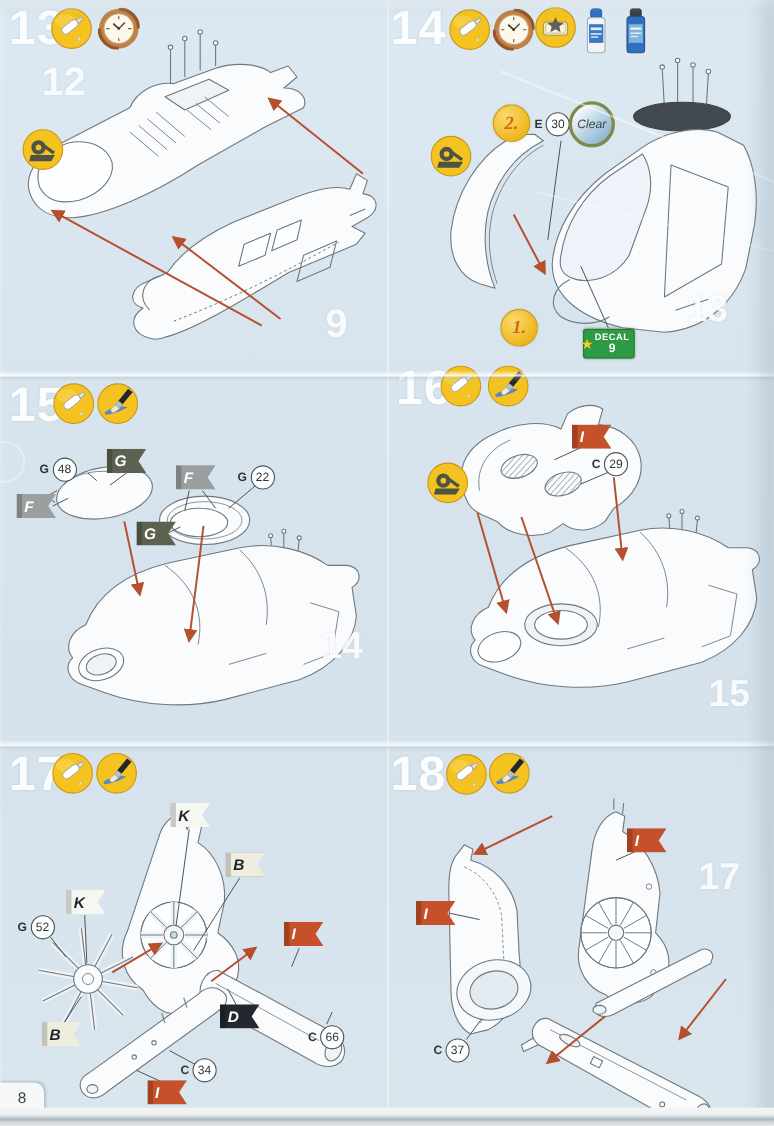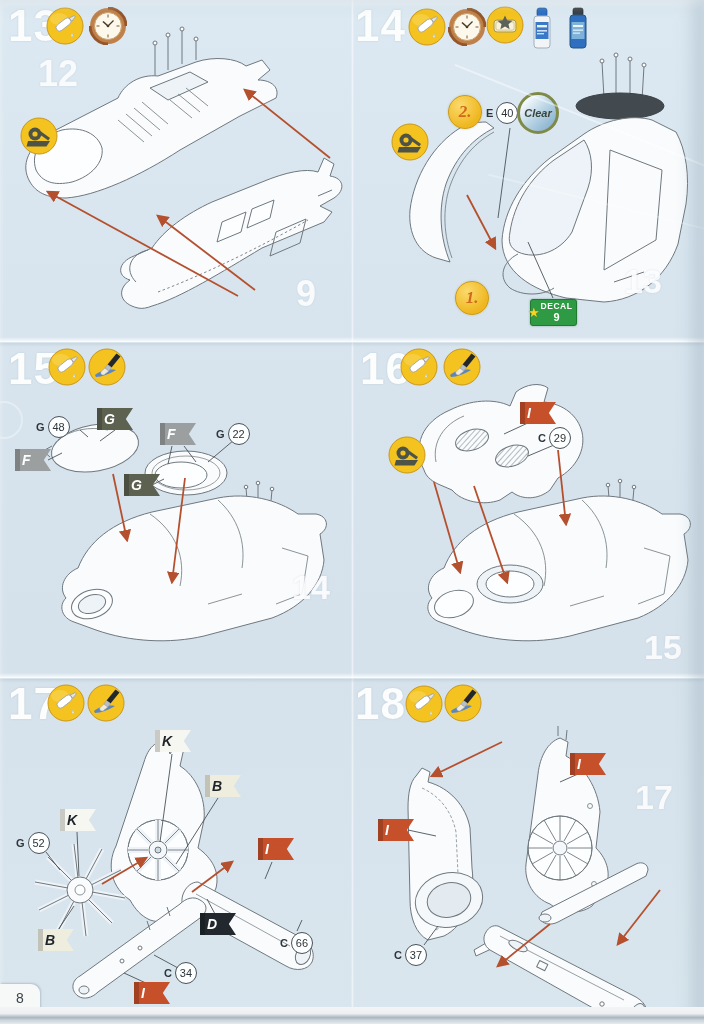--- a/index.html
+++ b/index.html
@@ -6,21 +6,21 @@
   html,body { background:#c9d2d8; }
   .page {
     position: relative; width: 704px; height: 1024px; overflow: hidden;
     background: linear-gradient(180deg,#dce9f2 0%,#d8e5ef 28%,#d5e2ec 62%,#d9e6ee 100%);
     font-family: "Liberation Sans", sans-serif;
   }
   .panel { position:absolute; overflow:visible;padding-left:24px; }
   #p13{left:0;top:0;width:352px;height:342px}
   #p14{left:352px;top:0;width:352px;height:342px}
   #p15{left:0;top:342px;width:352px;height:336px}
-  #p16{left:352px;top:342px;width:352px;height:336px}
+  #p16{left:352px;top:326px;width:352px;height:336px}
   #p17{left:0;top:678px;width:352px;height:330px}
   #p18{left:352px;top:678px;width:420px;height:330px}
   .art { position:absolute; left:0; top:0; }
 
   .stepnum {
     position:absolute; font-size:44px; font-weight:bold; line-height:1;
     color:rgba(255,255,255,0.95); text-shadow:0 0 2px rgba(150,170,185,0.45);
     letter-spacing:1px;
   }
   .ghost {
@@ -56,21 +56,21 @@
     position:absolute; width:34px; height:34px; border-radius:50%;
     background:radial-gradient(circle at 35% 30%,#fbda6d,#efb71f 70%);
     border:1px solid #cf9a12; display:flex; align-items:center; justify-content:center;
     font-family:"Liberation Serif", serif; font-style:italic; font-weight:bold;
     font-size:17px; color:#cf6a1a; box-shadow:0 0 2px rgba(150,130,40,0.4);
   }
   .clear-badge {
     position:absolute; width:42px; height:42px; border-radius:50%;
     border:3px solid #7f8a48; background:linear-gradient(135deg,#f7fbfd 15%,#bcd6e6 50%,#8fb6d2 85%);
     display:flex; align-items:center; justify-content:center;
-    font-style:italic; font-weight:bold; font-size:11px; color:#3c463e;
+    font-style:italic; font-weight:normal; font-size:11px; color:#3c463e;
   }
   .decal-badge {
     position:absolute; width:47px; height:27px; background:#2f9a44;
     border:1px solid #1f7a30; border-radius:3px; color:#fff;
     display:flex; flex-direction:column; align-items:center; justify-content:center;
     line-height:1; box-shadow:0 0 2px rgba(40,90,50,0.5);
   }
   .decal-badge .dl { font-weight:bold; font-size:8.5px; letter-spacing:0.5px; margin-left:6px; }
   .decal-badge .dn { font-size:11px; font-weight:bold; margin-top:1px; margin-left:6px; }
   .decal-badge .star { position:absolute; left:-3px; top:6px; color:#f5d327; font-size:13px; text-shadow:0 0 1px #8a7a10; }
@@ -279,21 +279,21 @@
             <path d="M8,24 L30,24 L26.5,29.5 L6.5,29.5 Z"></path>
             <circle cx="15" cy="17" r="6.5"></circle>
             <path d="M21,14.5 l9,6.5 -1.8,2.4 -9,-6.5 z"></path>
           </g>
           <circle cx="15" cy="17" r="2.6" fill="#f4c31f"></circle>
         </svg>
     </div>
     <div class="substep" style="left:96px;top:95px">2.</div>
     <div class="callout" style="left:134px;top:102px">
       <span class="cl">E</span>
-      <span class="cn">40</span>
+      <span class="cn">30</span>
     </div>
     <div class="clear-badge" style="left:165px;top:92px">Clear</div>
     <div class="substep" style="left:103px;top:281px">1.</div>
     <div class="decal-badge" style="left:178px;top:299px">
       <span class="star">★</span>
       <span class="dl">DECAL</span>
       <span class="dn">9</span>
     </div>
   </section>
 

